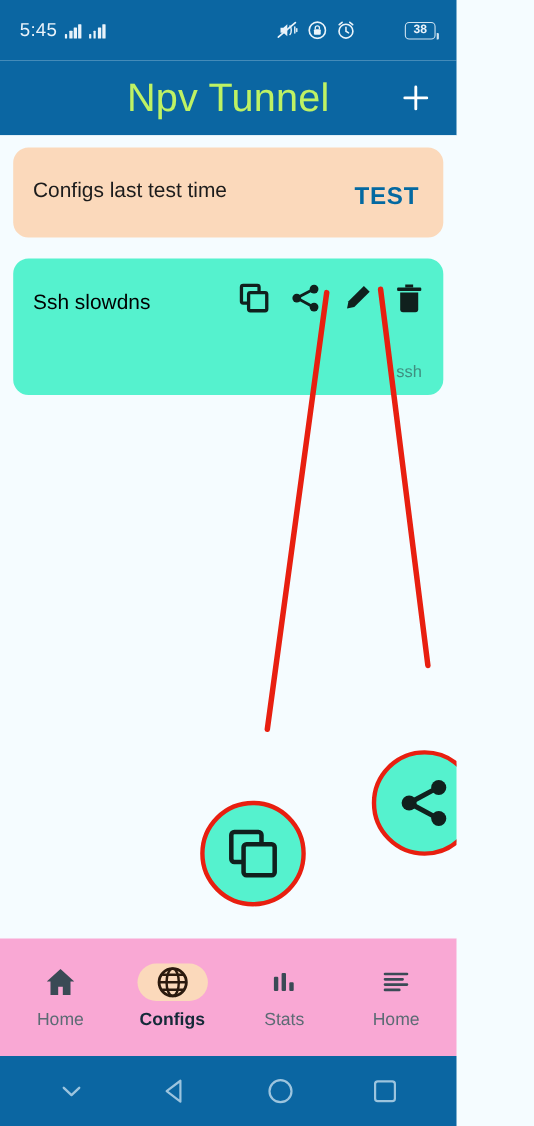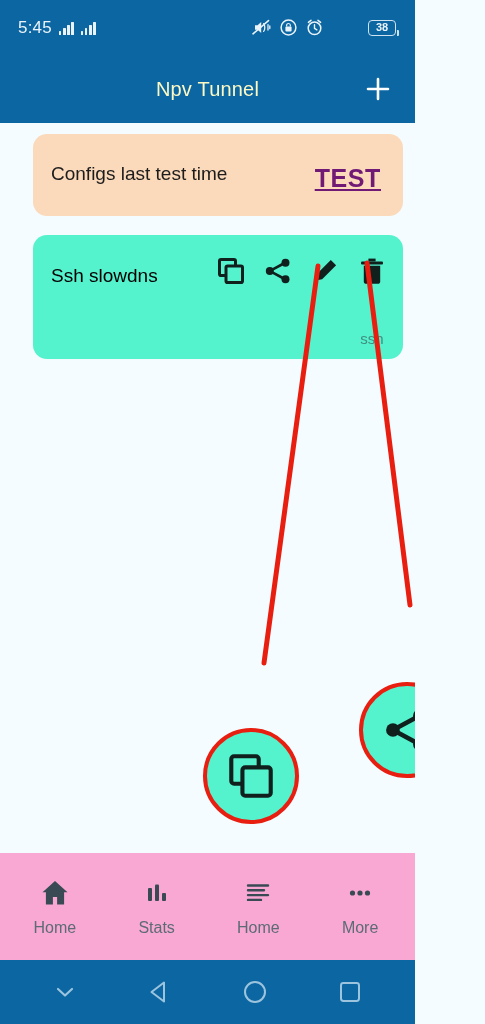--- a/index.html
+++ b/index.html
@@ -100,22 +100,22 @@
   .app-bar {
     height: 68px;
     background: #0b66a2;
     display: flex;
     align-items: center;
     justify-content: center;
     position: relative;
     flex: 0 0 auto;
   }
   .app-title {
-    color: #fef9c3;
-    font-size: 20px;
+    color: #bef264;
+    font-size: 36px;
     font-weight: 400;
     letter-spacing: 0.2px;
   }
   .add-button {
     position: absolute;
     right: 16px;
     top: 50%;
     transform: translateY(-50%);
     width: 42px;
     height: 42px;
@@ -125,21 +125,20 @@
     cursor: pointer;
   }
   .add-button svg { display: block; }
 
   
   .content {
     flex: 1 1 auto;
     position: relative;
     background: #f5fcff;
     overflow: hidden;
-    margin-left: 21px;
   }
 
   .card {
     margin: 11px 12px 0 12px;
     border-radius: 14px;
     box-sizing: border-box;
   }
 
   
   .test-card {
@@ -158,29 +157,28 @@
   .test-card-title {
     font-size: 19px;
     color: #1c1c1c;
   }
   .test-card-date {
     font-size: 18px;
     color: #1c1c1c;
     letter-spacing: 0.5px;
   }
   .test-button {
-    font-size: 25px;
+    font-size: 22px;
     font-weight: bold;
-    color: #701a75;
+    color: #0369a1;
     letter-spacing: 0.6px;
     cursor: pointer;
     padding: 6px 4px;
     align-self: center;
     margin-top: 8px;
-    text-decoration: underline;
   }
 
   
   .config-card {
     margin-top: 19px;
     background: #55f2ce;
     padding: 14px 16px 12px 18px;
     min-height: 78px;
     display: flex;
     align-items: flex-start;
@@ -430,20 +428,30 @@
 
     <div class="nav-item">
       <span class="nav-icon-wrap">
         <svg width="30" height="30" viewBox="0 0 30 30">
           <path d="M15 3L2.5 14.2h3.4v12.3h7V19h4.2v7.5h7V14.2h3.4z" fill="#3a4a55"></path>
         </svg>
       </span>
       <span class="nav-label">Home</span>
     </div>
 
+    <div class="nav-item active">
+      <span class="nav-icon-wrap">
+        <svg width="30" height="30" viewBox="0 0 30 30">
+          <circle cx="15" cy="15" r="12.4" fill="none" stroke="#2b1a0e" stroke-width="2.6"></circle>
+          <ellipse cx="15" cy="15" rx="5.6" ry="12.4" fill="none" stroke="#2b1a0e" stroke-width="2.2"></ellipse>
+          <path d="M3.4 15h23.2M5.4 8.2h19.2M5.4 21.8h19.2" stroke="#2b1a0e" stroke-width="2.2"></path>
+        </svg>
+      </span>
+      <span class="nav-label">Configs</span>
+    </div>
 
     <div class="nav-item">
       <span class="nav-icon-wrap">
         <svg width="30" height="30" viewBox="0 0 30 30">
           <rect x="6" y="10" width="4" height="13" rx="1" fill="#3a4a55"></rect>
           <rect x="13" y="6.5" width="4" height="16.5" rx="1" fill="#3a4a55"></rect>
           <rect x="20" y="15" width="4" height="8" rx="1" fill="#3a4a55"></rect>
         </svg>
       </span>
       <span class="nav-label">Stats</span>
@@ -451,30 +459,20 @@
 
     <div class="nav-item">
       <span class="nav-icon-wrap">
         <svg width="30" height="30" viewBox="0 0 30 30">
           <path d="M5 7.5h20M5 12.3h16M5 17.1h20M5 21.9h13" stroke="#3a4a55" stroke-width="2.4" stroke-linecap="round"></path>
         </svg>
       </span>
       <span class="nav-label">Home</span>
     </div>
 
-    <div class="nav-item">
-      <span class="nav-icon-wrap">
-        <svg width="30" height="30" viewBox="0 0 30 30">
-          <circle cx="7.5" cy="15" r="2.6" fill="#3a4a55"></circle>
-          <circle cx="15" cy="15" r="2.6" fill="#3a4a55"></circle>
-          <circle cx="22.5" cy="15" r="2.6" fill="#3a4a55"></circle>
-        </svg>
-      </span>
-      <span class="nav-label">More</span>
-    </div>
 
   </div>
 
   <div class="system-nav">
     <span class="sys-btn">
       <svg width="26" height="26" viewBox="0 0 26 26">
         <path d="M6 10l7 6.5L20 10" fill="none" stroke="#9cc4de" stroke-width="2.2" stroke-linecap="round" stroke-linejoin="round"></path>
       </svg>
     </span>
     <span class="sys-btn">

